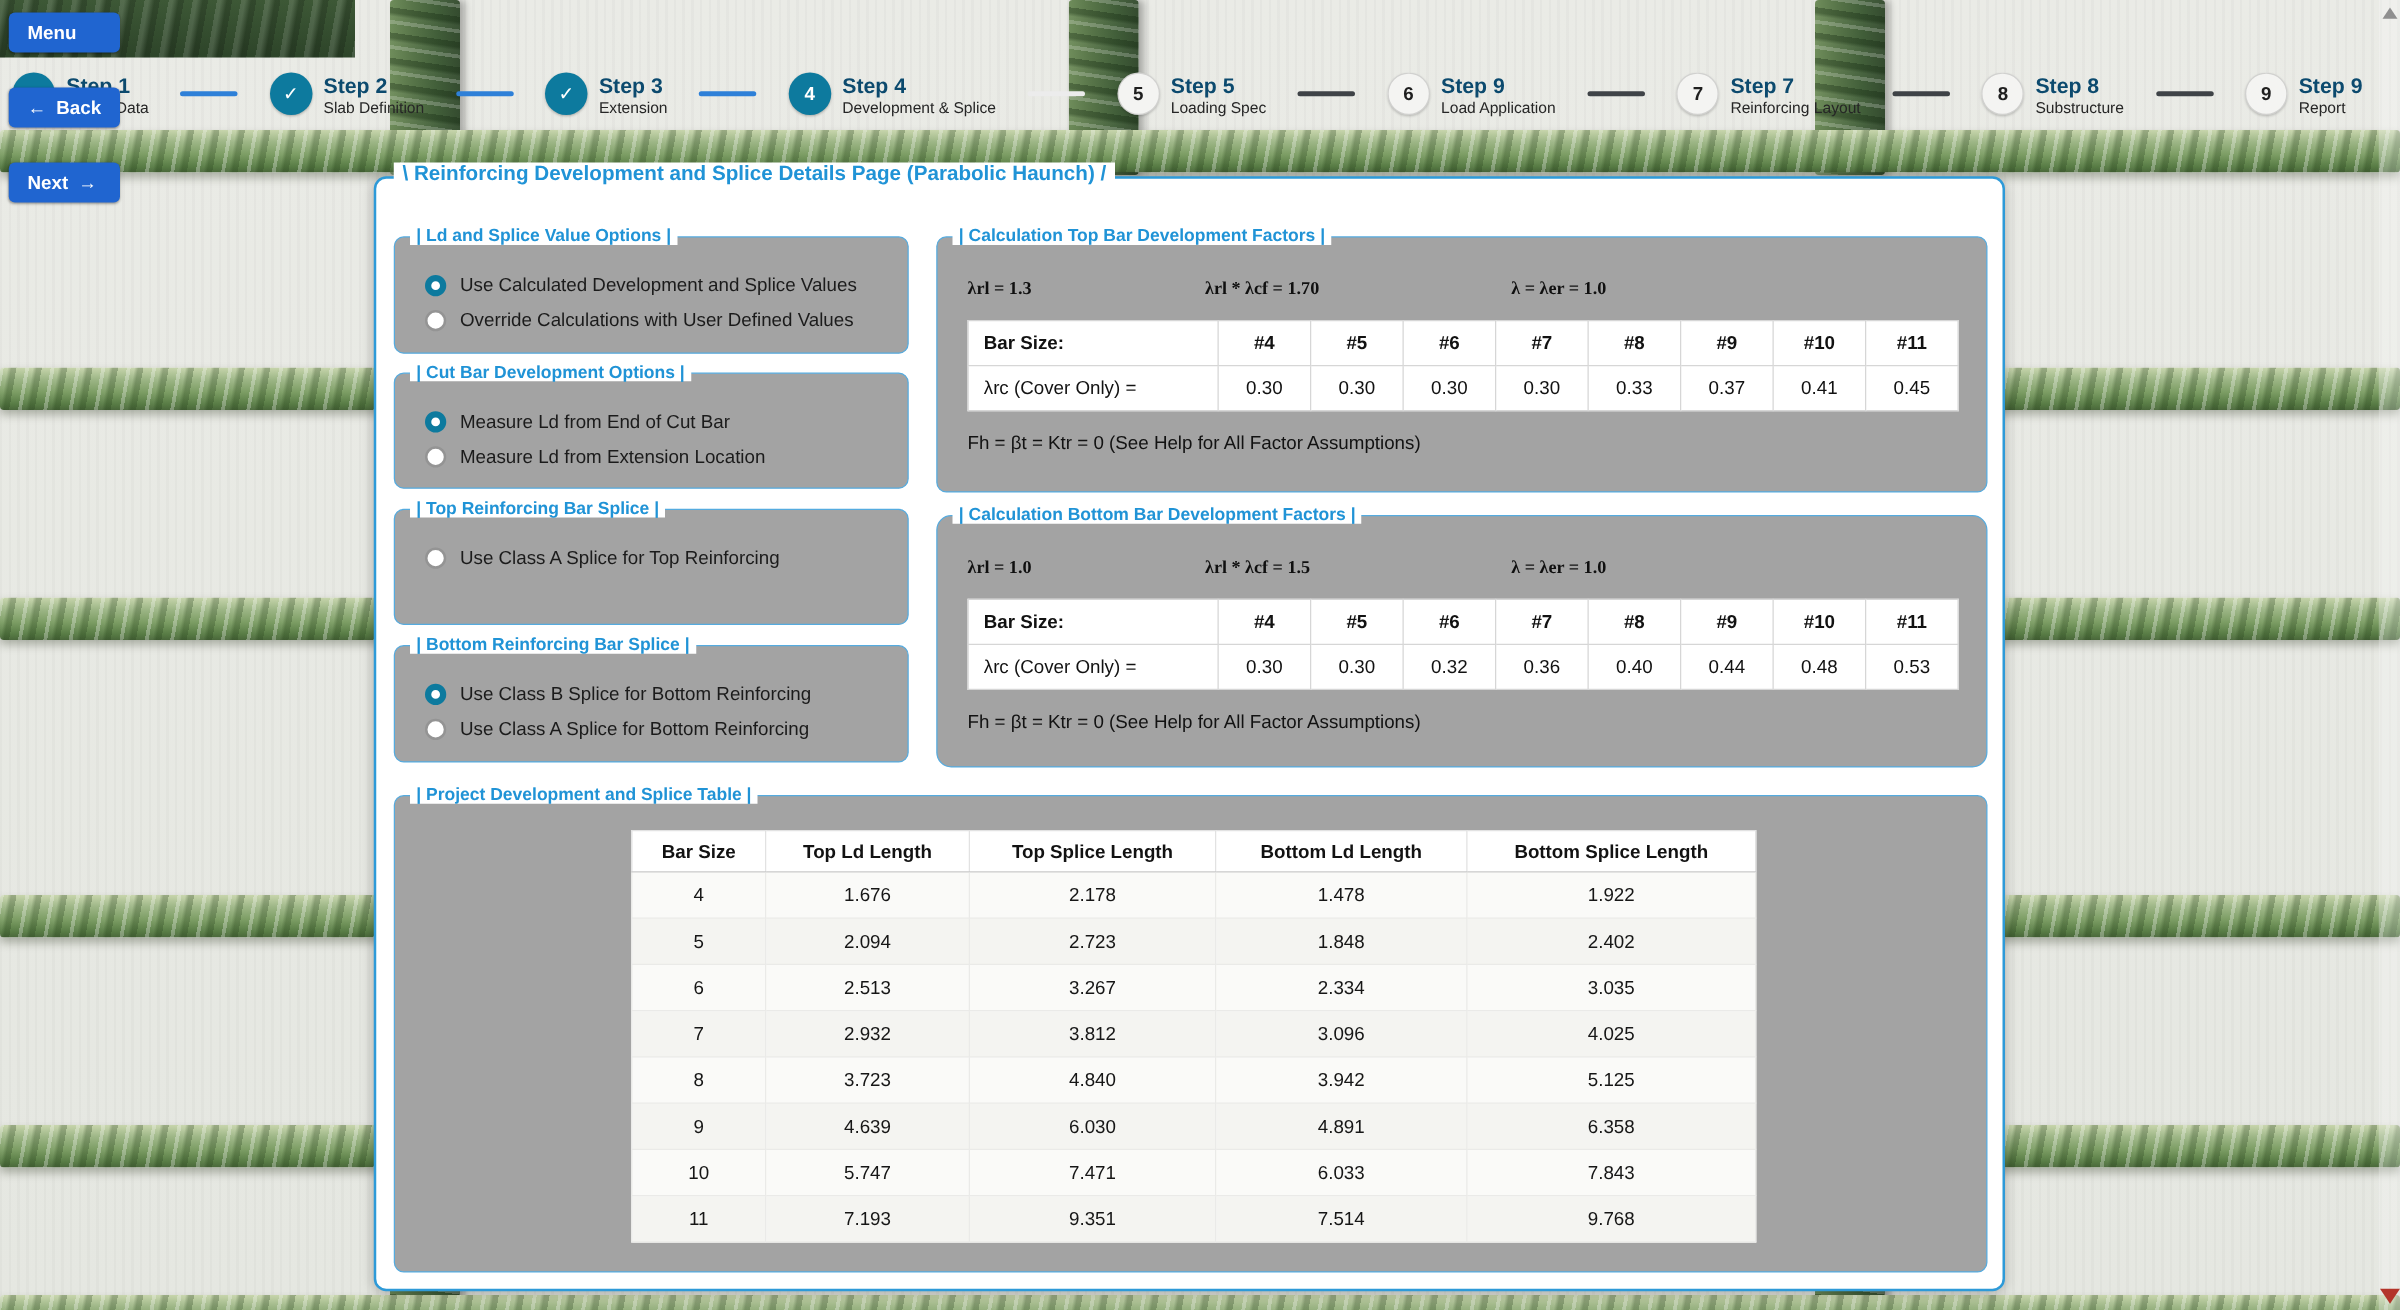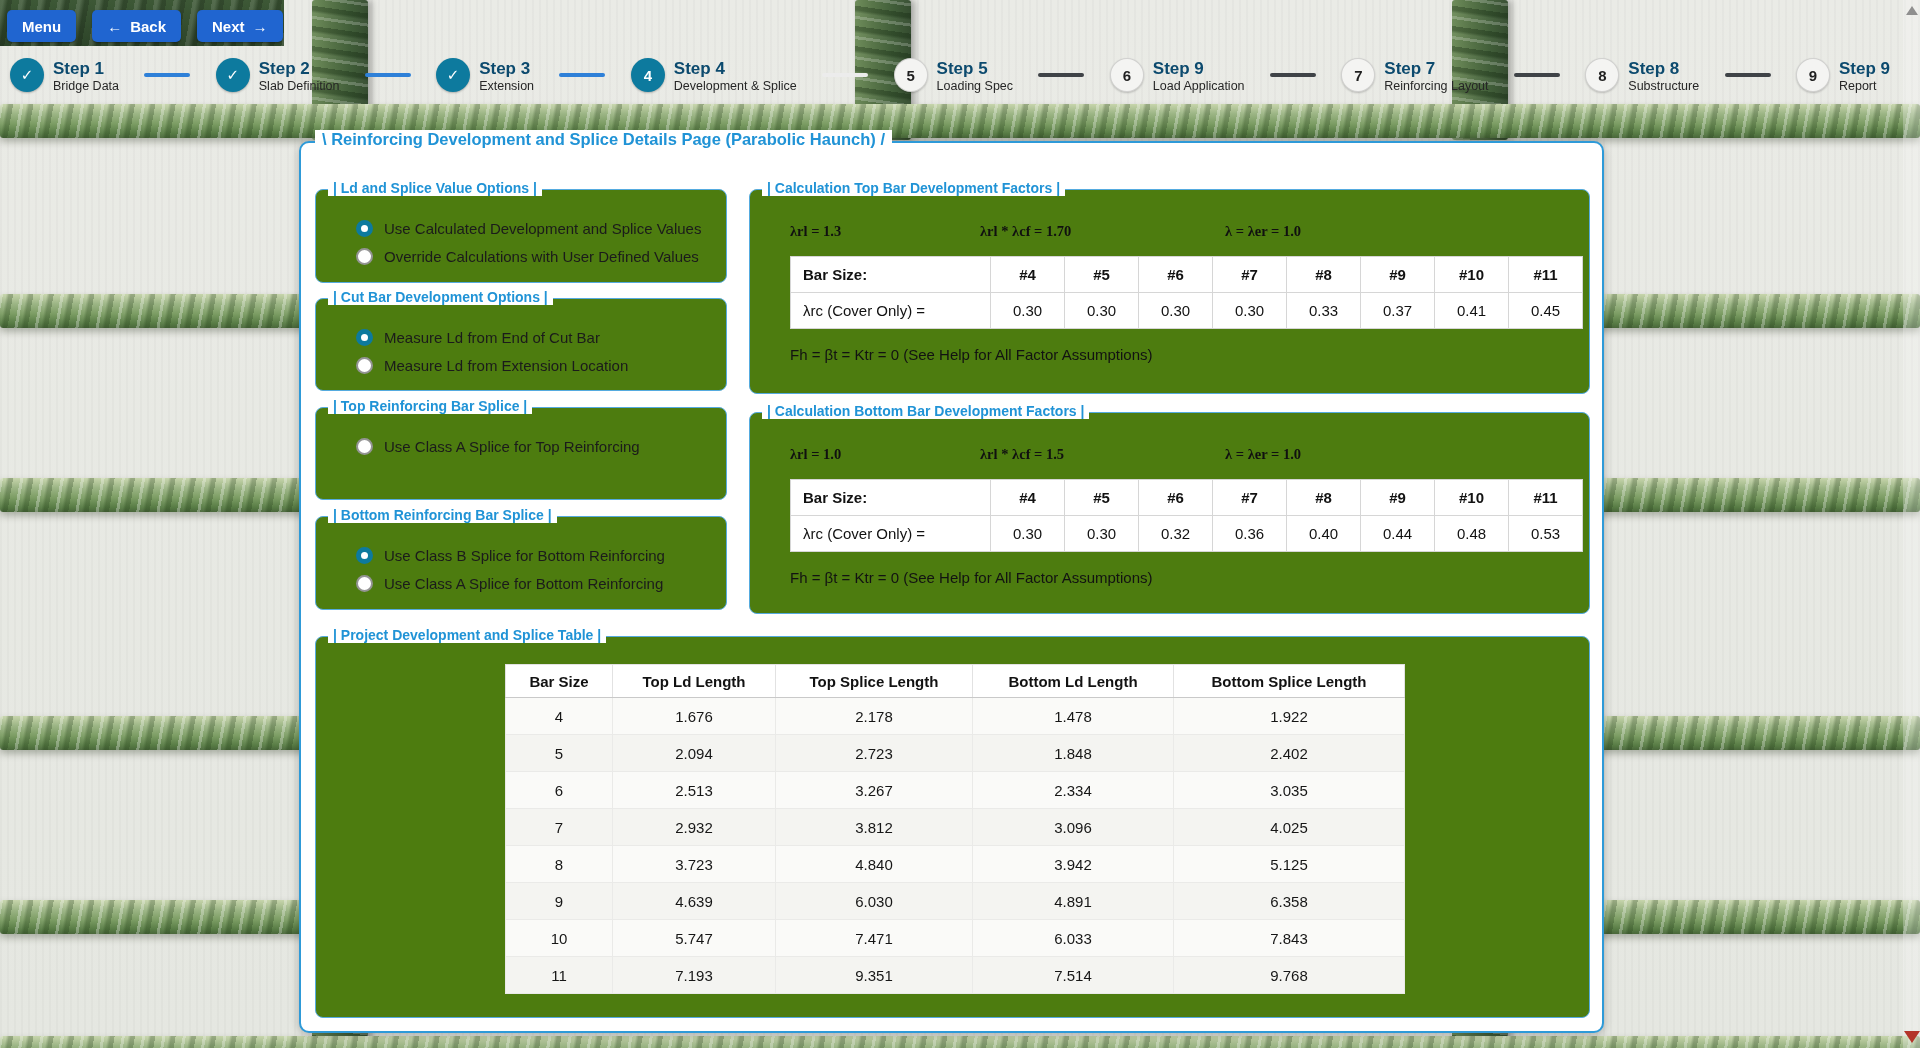--- a/index.html
+++ b/index.html
@@ -22,21 +22,21 @@
     background:
       repeating-linear-gradient(8deg, rgba(255,255,255,0.22) 0 3px, rgba(255,255,255,0.03) 3px 6px, rgba(15,35,12,0.32) 9px 13px, rgba(0,0,0,0) 13px 20px),
       linear-gradient(90deg,#6f8d5b 0%, #587549 32%, #415e39 68%, #344b2f 100%);
     box-shadow:4px 0 6px rgba(0,0,0,0.28); }
   .top-dark { position:absolute; left:0; top:0; width:284px; height:46px;
     background:
       repeating-linear-gradient(100deg, rgba(255,255,255,0.12) 0 3px, rgba(0,0,0,0.18) 8px 12px, rgba(0,0,0,0) 12px 19px),
       linear-gradient(180deg,#3d5836 0%, #2d4429 100%); }
 
   
-  .topbar { position:absolute; top:10px; left:7px; z-index:6; display:flex; gap:16px; }
+  .topbar { position:absolute; top:10px; left:7px; z-index:6; display:flex; gap:28px;flex-direction:column; }
   .tbtn { height:32px; border:none; border-radius:5px; padding:0 15px;
     background:var(--accent-blue,#2065d0); color:#fff; font-family:inherit;
     font-size:15px; font-weight:700; display:flex; align-items:center; gap:8px; cursor:pointer;
     box-shadow:0 1px 2px rgba(0,0,0,0.35); }
   .tbtn .arr { font-weight:400; font-size:15px; }
 
   
   .wizard { position:absolute; top:58px; left:10px; right:30px; z-index:5;
     display:flex; justify-content:space-between; align-items:flex-start; }
   .step { display:flex; gap:9px; flex:0 0 auto; cursor:pointer; }
@@ -56,21 +56,21 @@
 
   
   .panel { position:absolute; left:299px; top:141px; width:1305px; height:892px; z-index:4;
     background:#fff; border:2px solid var(--panel-border,#2e9ad8); border-radius:10px;
     box-shadow:0 2px 10px rgba(0,0,0,0.25); }
   .panel-title { position:absolute; top:-13px; left:14px; background:#fff; padding:0 7px;
     color:var(--legend-blue,#2093d6); font-size:16.5px; font-weight:700; white-space:nowrap; }
   .panel-title::before { content:"\\ "; }
   .panel-title::after  { content:" /"; }
 
-  .fs { position:absolute; border:1px solid var(--fieldset-border,#55abdf); border-radius:8px; background:#4d7c0f;padding-left:16px; }
+  .fs { position:absolute; border:1px solid var(--fieldset-border,#55abdf); border-radius:8px; background:#a3a3a3; }
   .fs .legend { position:absolute; top:-10px; left:12px; background:#fff; padding:0 5px;
     color:var(--legend-blue,#2093d6); font-size:14px; font-weight:600; white-space:nowrap; }
   .fs .legend::before { content:"| "; }
   .fs .legend::after  { content:" |"; }
 
   
   .opts { padding-top:24px; }
   .opt { display:flex; align-items:center; gap:11px; height:28px; margin-left:24px; cursor:pointer; }
   .radio { width:17px; height:17px; border-radius:50%; background:#fff; flex:0 0 auto; }
   .radio.on  { border:5px solid var(--teal,#0d7a9e); }
@@ -345,21 +345,21 @@
         <td>0.33</td>
         <td>0.37</td>
         <td>0.41</td>
         <td>0.45</td>
       </tr>
     </tbody>
       </table>
     <div class="fnote">Fh = βt = Ktr = 0 (See Help for All Factor Assumptions)</div>
   </div>
 
-  <div class="fs" style="left:448px; top:269px; width:841px; height:202px;">
+  <div class="fs" style="left:448px; top:269px; width:841px; height:202px;border-radius:12px;">
     <span class="legend">Calculation Bottom Bar Development Factors</span>
     <div class="factor-line">
       <span class="f1">λrl = 1.0</span>
       <span class="f2">λrl * λcf = 1.5</span>
       <span class="f3">λ = λer = 1.0</span>
     </div>
     <table class="ftable">
       <colgroup>
           <col style="width:200px">
           <col style="width:74px">

